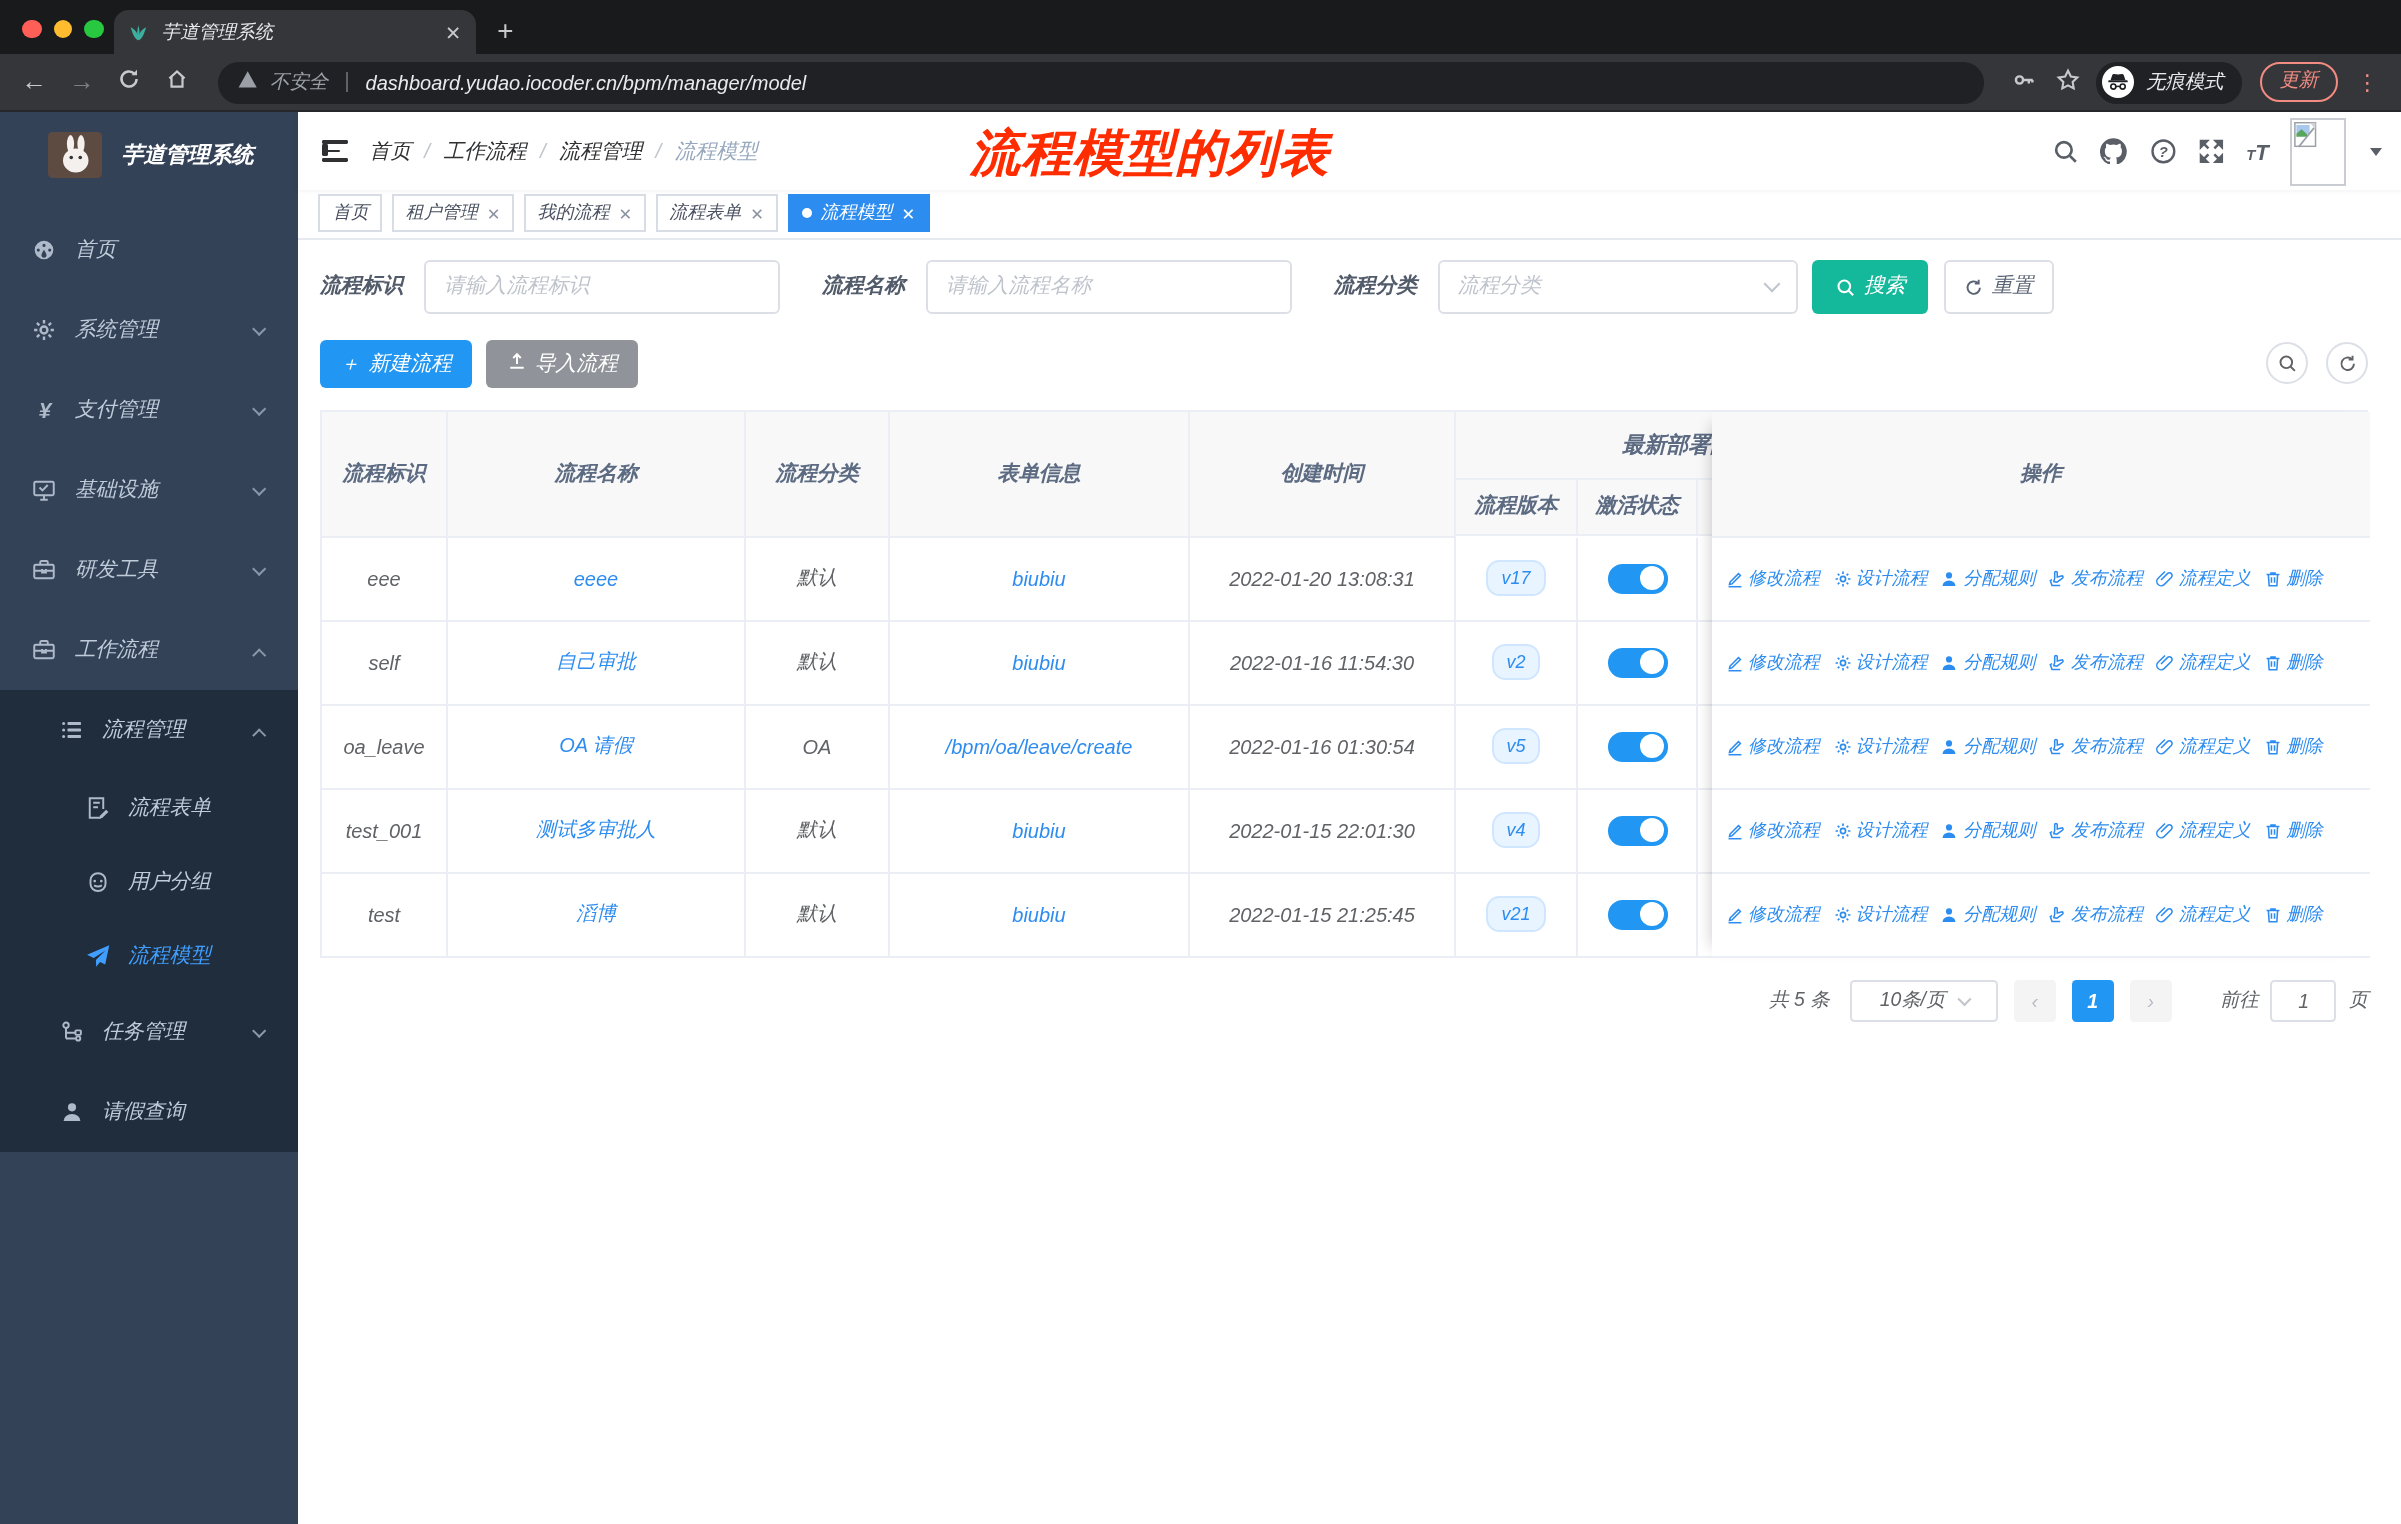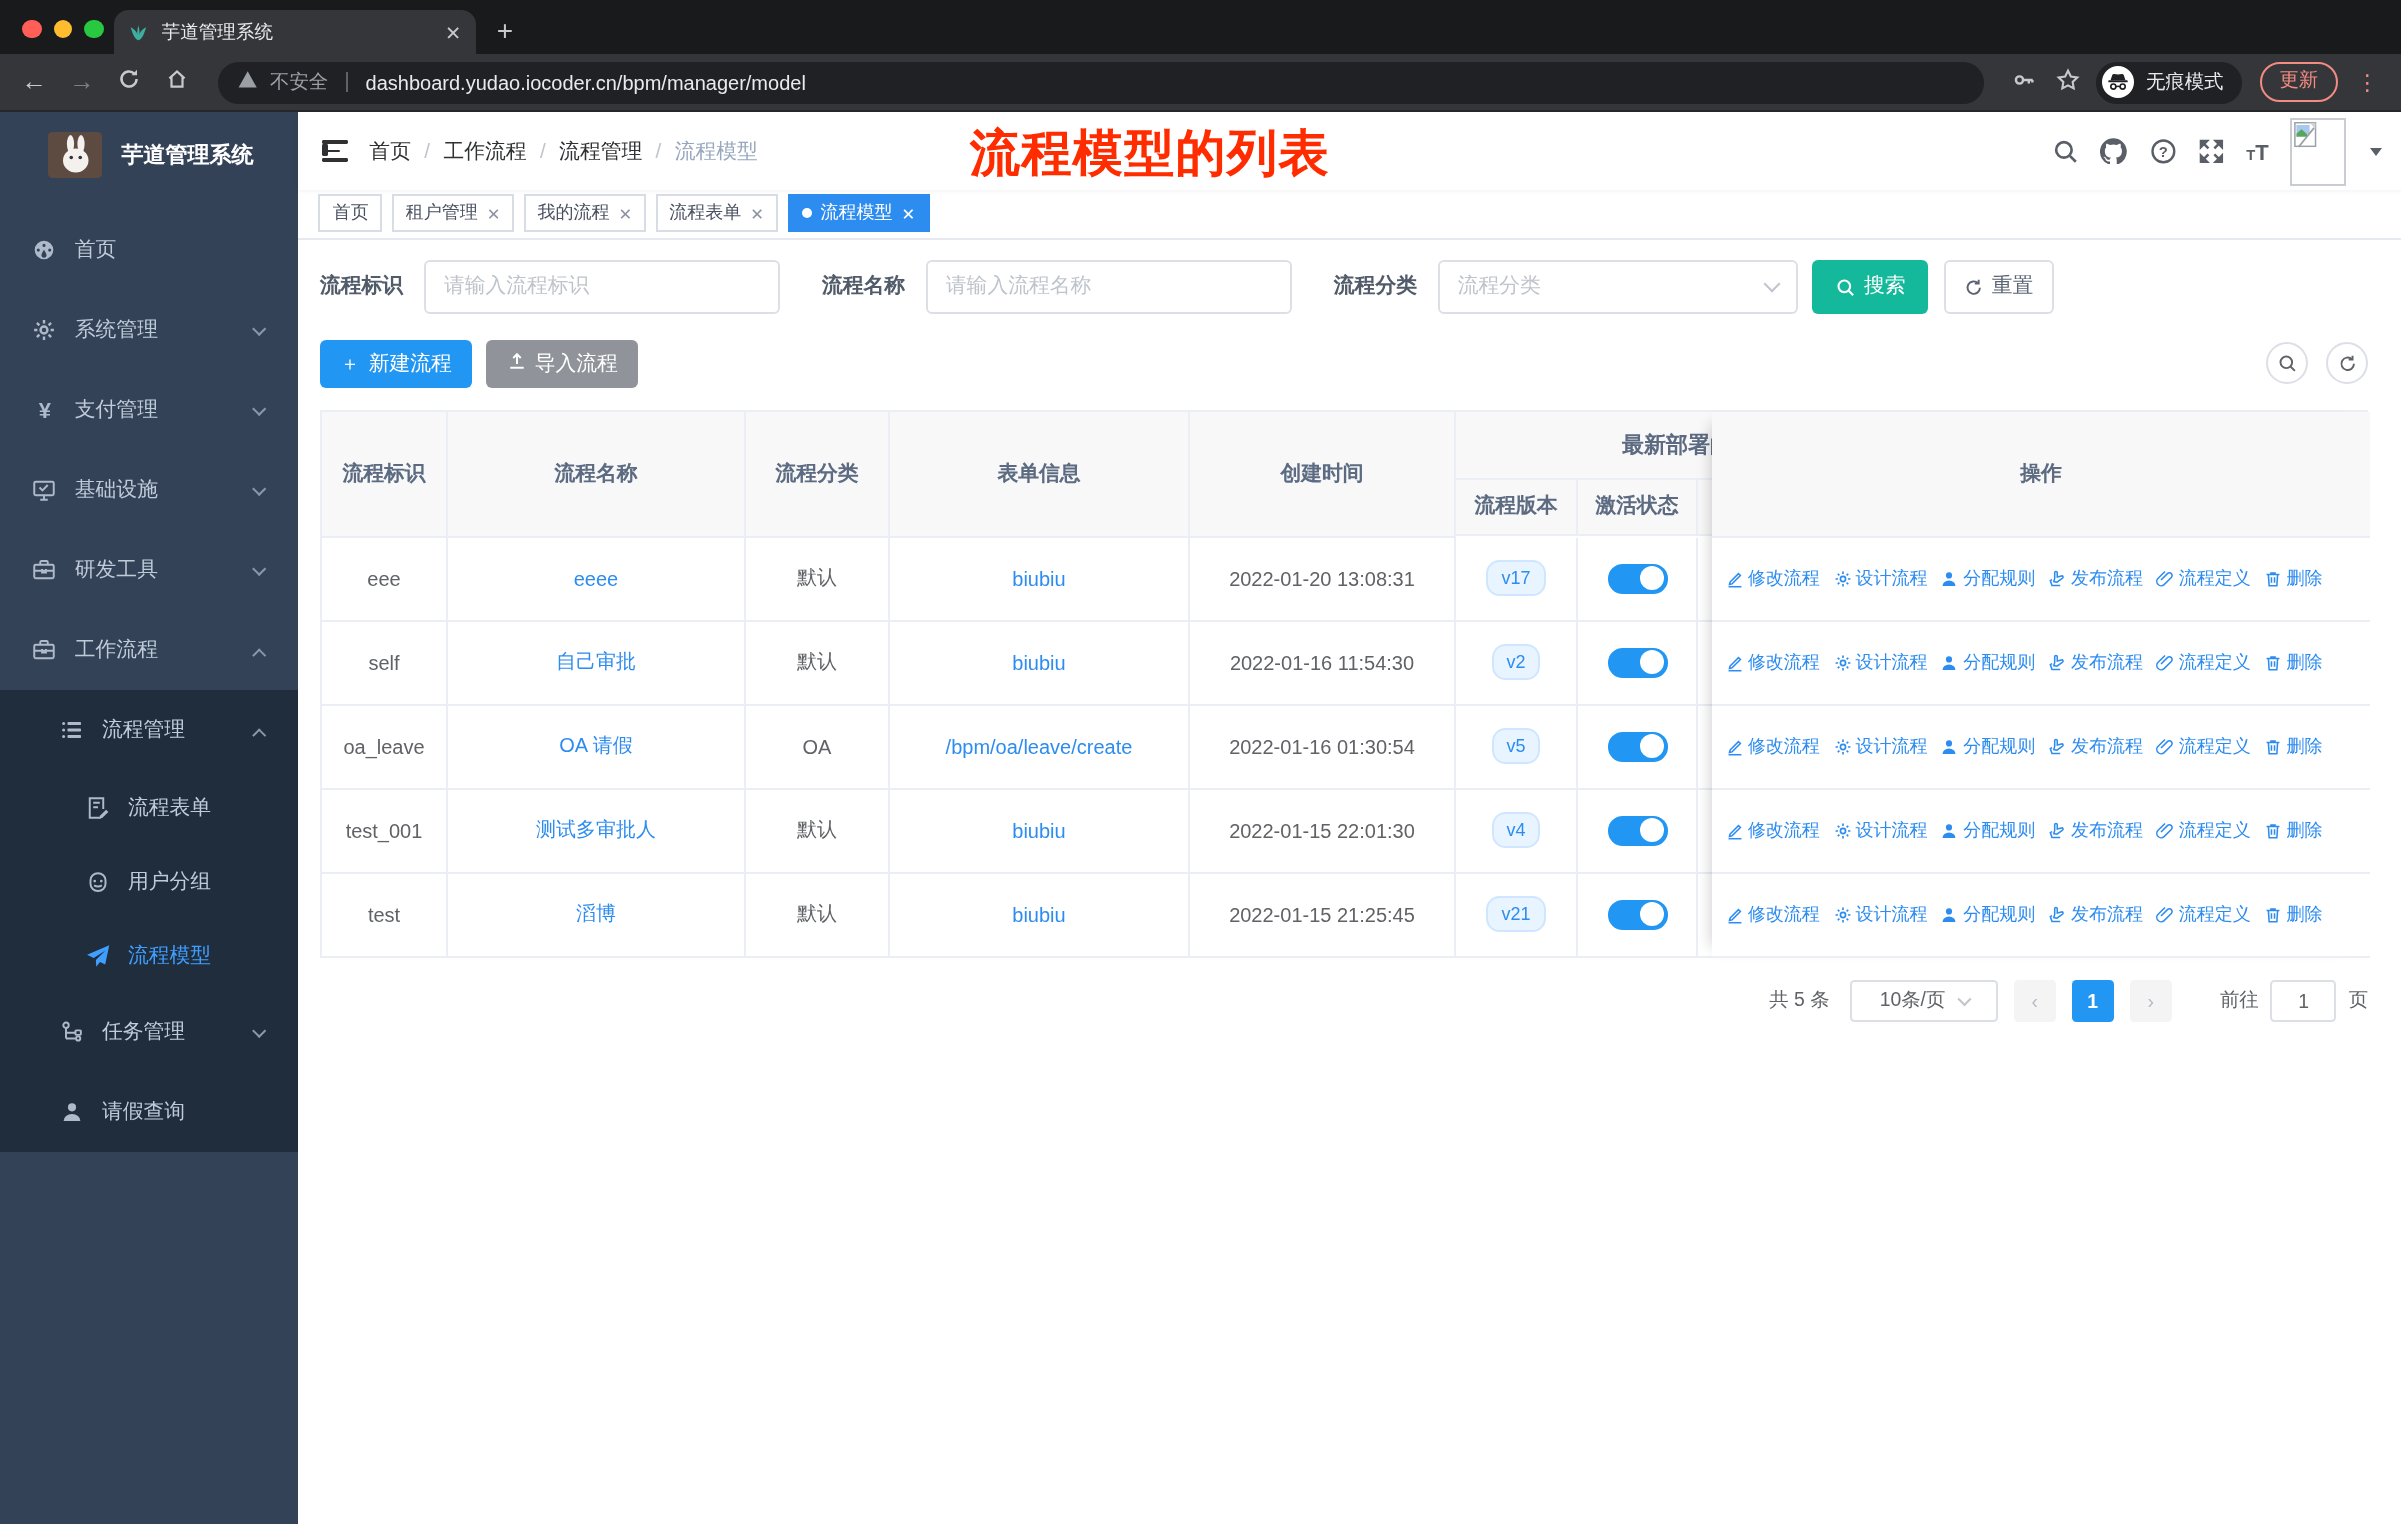--- a/index.html
+++ b/index.html
@@ -1,18 +1,18 @@
 <!DOCTYPE html>
 <html style="font-size:12px"><head>
 <meta charset="utf-8">
 <style>
   * { margin:0; padding:0; box-sizing:border-box; }
   html,body { width:2401px; height:1525px; background:#fff; }
   body { font-family:"Liberation Sans","DejaVu Sans",sans-serif; }
-  .stage { width:2401px; height:1525px; overflow:hidden; position:relative; }
+  .stage { width:2401px; height:1525px; overflow:hidden; position:relative;font-style:italic; }
   .scale { width:1201px; height:762px; transform:scale(2); transform-origin:0 0; position:relative; background:#fff; }
 
   
   .tabstrip { height:27px; background:#191a1b; display:flex; align-items:flex-end; position:relative; }
   .traffic { position:absolute; left:11px; top:9.7px; display:flex; gap:6px; }
   .traffic i { width:9.7px; height:9.7px; border-radius:50%; display:block; }
   .t-red{background:#ff5f57} .t-yel{background:#febc2e} .t-grn{background:#28c840}
   .tab { margin-left:57px; width:181px; height:22px; background:#35363a; border-radius:7.4px 7.4px 0 0; display:flex; align-items:center; padding:0 7.4px; color:#e8eaed; font-size:9.3px; gap:6px; }
   .tab-title { flex:1; white-space:nowrap; overflow:hidden; }
   .tab-close { color:#c7cacd; font-size:9.7px; cursor:default; }

